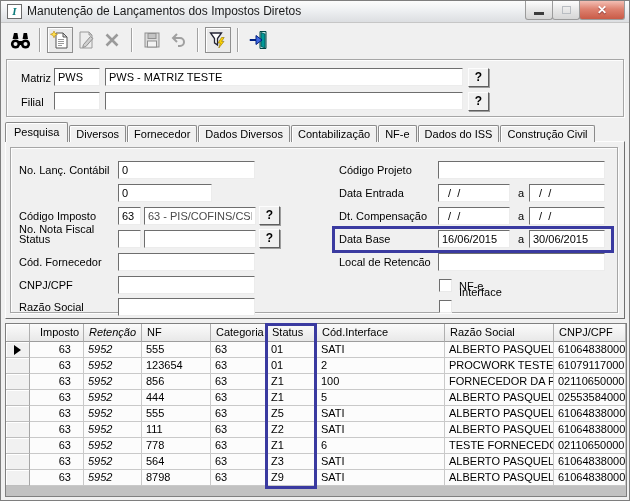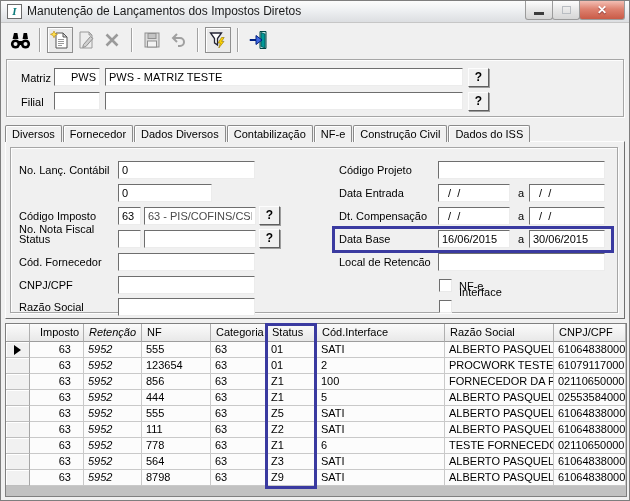--- a/index.html
+++ b/index.html
@@ -147,37 +147,38 @@
       <svg width="20" height="20" viewBox="0 0 20 20">
         <path d="M12 1.5h6v17h-6z" fill="#BFEFEF" stroke="#004444"></path>
         <path d="M13 2.5l4 1.5v14l-4-1.5z" fill="#009999" stroke="#004444" stroke-width="0.7"></path>
         <path d="M2 9.5h6V5.5l6 4.5-6 4.5v-4H2z" fill="#4169E1" stroke="#002080"></path>
       </svg>
     </div>
   </div>
 
   <div class="gbox" id="gb-company" style="left:5px; top:58px; width:618px; height:58px;">
     <div class="lbl" style="left:14px; top:9px;">Matriz</div>
-    <input class="sunken" style="left: 47px; top: 8px; width: 46px; text-align: right;" value="PWS">
+    <input class="sunken" style="left: 47px; top: 8px; width: 46px;" value="PWS">
     <input class="sunken" style="left: 98px; top: 8px; width: 358px;" value="PWS - MATRIZ TESTE">
     <div class="helpbtn" style="left:461px; top:8px;">?</div>
     <div class="lbl" style="left:14px; top:33px;">Filial</div>
     <input class="sunken" style="left: 47px; top: 32px; width: 46px;" value="">
     <input class="sunken" style="left: 98px; top: 32px; width: 358px;" value="">
     <div class="helpbtn" style="left:461px; top:32px;">?</div>
   </div>
 
   <div class="tabstrip">
+    <div class="tab active">Pesquisa</div>
     <div class="tab">Diversos</div>
     <div class="tab">Fornecedor</div>
     <div class="tab">Dados Diversos</div>
     <div class="tab">Contabilização</div>
     <div class="tab">NF-e</div>
+    <div class="tab">Dados do ISS</div>
     <div class="tab">Construção Civil</div>
-    <div class="tab">Dados do ISS</div>
   </div>
 
   <div class="tabpanel"></div>
   <div class="gbox" style="left:9px; top:146px; width:608px; height:166px; z-index:4;"></div>
 
   <div style="position:absolute; z-index:5;">
     <div class="lbl" style="left:18px; top:160px;">No. Lanç. Contábil</div>
     <input class="sunken" style="left: 117px; top: 160px; width: 137px;" value="0">
 
     <div class="lbl" style="left:18px; top:183px;margin-top:36px;">No. Nota Fiscal</div>

